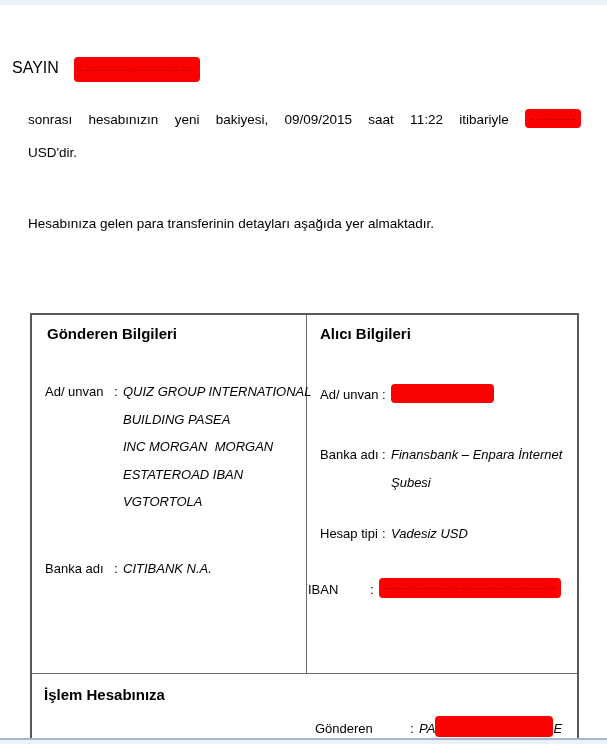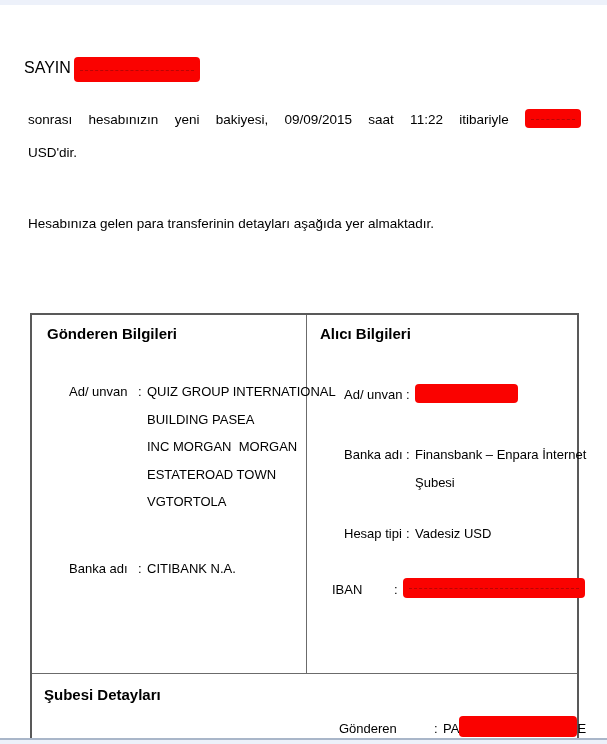--- a/index.html
+++ b/index.html
@@ -6,21 +6,21 @@
   body{
     width:607px;height:744px;overflow:hidden;background:#ffffff;
     font-family:"Liberation Sans", sans-serif;color:#000;
     position:relative;
   }
   .edge-strip{position:absolute;left:0;width:607px;background:#edf1fa;}
   .edge-strip.top{top:0;height:5px;}
   .edge-strip.bottom{top:740px;height:4px;}
   .edge-line{position:absolute;left:0;top:738px;width:607px;height:2px;background:#a9b6c9;}
 
-  .greeting{position:absolute;left:24px;top:59px;font-size:16px;}
+  .greeting{position:absolute;left:12px;top:59px;font-size:16px;}
   .redact{background:#fa0200;border-radius:4px;position:absolute;}
   .redact-inline{display:inline-block;background:#fa0200;border-radius:4px;vertical-align:-4px;}
   .dashline{position:relative;overflow:hidden;}
   .dashline::after{
     content:"";position:absolute;left:6px;right:6px;top:50%;
     border-top:1px dashed rgba(130,10,10,0.55);
   }
 
   .para{position:absolute;left:28px;width:553px;font-size:13.5px;line-height:33px;}
   .para1{top:103px;}
@@ -28,23 +28,23 @@
   .jline{text-align:justify;text-align-last:justify;}
 
   .doc-table{
     position:absolute;left:30px;top:313px;width:545px;height:425px;
     border:2px solid #595959;border-bottom:none;
   }
   .vdiv{position:absolute;left:274px;top:0;width:1px;height:358px;background:#6b6b6b;}
   .hdiv{position:absolute;left:0;top:358px;width:100%;height:1px;background:#6b6b6b;}
   .col-title{position:absolute;font-size:15px;font-weight:bold;}
   .kv{position:absolute;display:flex;font-size:13px;line-height:27.5px;}
-  .kv .lbl{flex:none;margin-left:24px;}
+  .kv .lbl{flex:none;}
   .kv .colon{flex:none;width:9px;}
-  .kv .val div{white-space:pre;}
+  .kv .val div{white-space:pre;font-style:italic;}
   .section-title{position:absolute;font-size:15px;font-weight:bold;}
 </style>
 </head>
 <body>
 
 <div class="edge-strip top"></div>
 
 <span class="greeting">SAYIN</span>
 <div class="redact dashline" style="left:74px;top:57px;width:126px;height:25px;"></div>
 
@@ -64,21 +64,21 @@
 
   <div class="col-title" style="left:15px;top:10px;">Gönderen Bilgileri</div>
 
   <div class="kv" style="left:13px;top:63px;">
     <div class="lbl" style="width:69px;">Ad/ unvan</div>
     <div class="colon">:</div>
     <div class="val">
       <div>QUIZ GROUP INTERNATIONAL</div>
       <div>BUILDING PASEA</div>
       <div>INC MORGAN  MORGAN</div>
-      <div>ESTATEROAD TOWN</div>
+      <div>ESTATEROAD IBAN</div>
       <div>VGTORTOLA</div>
     </div>
   </div>
 
   <div class="kv" style="left:13px;top:240px;">
     <div class="lbl" style="width:69px;">Banka adı</div>
     <div class="colon">:</div>
     <div class="val">
       <div>CITIBANK N.A.</div>
     </div>
@@ -112,21 +112,21 @@
   </div>
 
   <div class="kv" style="left:276px;top:261px;">
     <div class="lbl" style="width:62px;">IBAN</div>
     <div class="colon">:</div>
     <div class="val">
       <span class="redact-inline dashline" style="width:182px;height:20px;"></span>
     </div>
   </div>
 
-  <div class="section-title" style="left:12px;top:371px;">Şubesi Detayları</div>
+  <div class="section-title" style="left:12px;top:371px;">İşlem Hesabınıza</div>
 
   <div class="kv" style="left:283px;top:400px;">
     <div class="lbl" style="width:95px;">Gönderen</div>
     <div class="colon">:</div>
     <div class="val">
       <div><span>PA</span><span class="redact-inline" style="width:118px;height:21px;"></span><span>E</span></div>
     </div>
   </div>
 </div>
 

